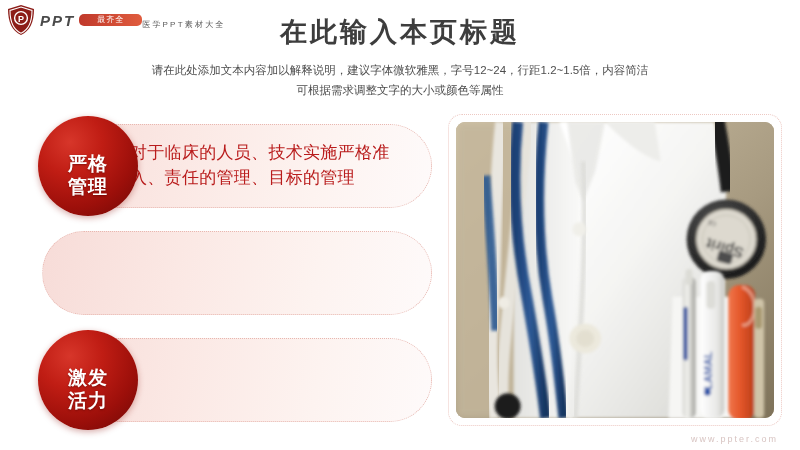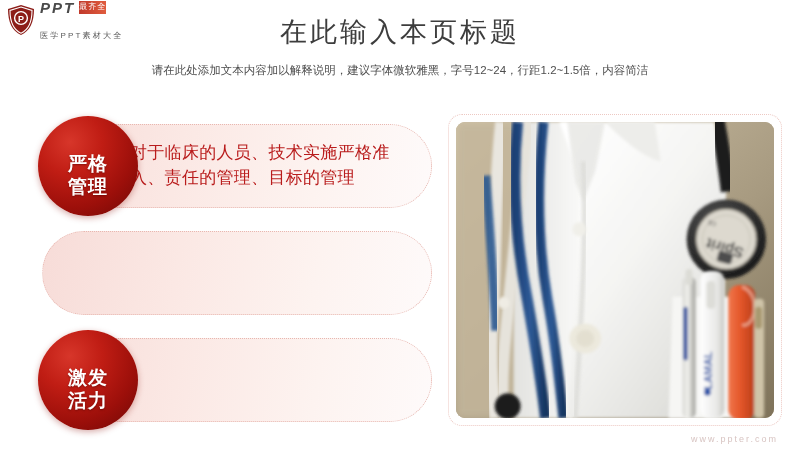--- a/index.html
+++ b/index.html
@@ -9,40 +9,40 @@
     font-family:"Liberation Sans","DejaVu Sans",sans-serif;
     overflow:hidden;
     position:relative;
   }
   .slide{position:relative;width:800px;height:450px;background:#fff;}
 
   
   .logo{position:absolute;left:6px;top:4px;display:flex;align-items:center;height:32px;}
   .logo-shield{width:30px;height:32px;position:relative;flex:none;}
   .logo-shield svg{display:block;}
-  .logo-text{margin-left:4px;display:flex;flex-direction:column;justify-content:center;height:32px;}
+  .logo-text{margin-left:4px;display:flex;flex-direction:row;justify-content:center;height:32px;}
   .logo-row1{display:flex;align-items:center;}
   .logo-ppt{
     font-size:15px;font-weight:bold;font-style:italic;letter-spacing:2px;
     color:#4a4a4a;line-height:1;
   }
   .logo-badge{
     margin-left:4px;background:linear-gradient(90deg,#c0392b,#e05c3e);
-    color:#fff;font-size:8px;padding:1px 0;border-radius:0;
+    color:#fff;font-size:8px;padding:1px 18px;border-radius:5px;
     letter-spacing:1px;line-height:1.3;white-space:nowrap;
   }
   .logo-sub{
     font-size:8px;color:#5a5a5a;letter-spacing:2.2px;line-height:1;margin-top:17px;
     white-space:nowrap;
   }
 
   
   .title{
     position:absolute;left:0;right:0;top:14px;text-align:center;
-    font-size:27px;font-weight:normal;color:#3d3d3d;letter-spacing:3px;
+    font-size:27px;font-weight:bold;color:#3d3d3d;letter-spacing:3px;
   }
   .subtitle{
     position:absolute;left:0;right:0;top:60px;text-align:center;
     font-size:11.5px;color:#4d4d4d;line-height:20px;
   }
   .subtitle div{white-space:nowrap;}
 
   
   .list{position:absolute;left:20px;top:116px;width:412px;}
   .row{position:relative;height:98px;margin-bottom:9px;}
@@ -109,20 +109,21 @@
         <span class="logo-badge">最齐全</span>
       </div>
       <div class="logo-sub">医学PPT素材大全</div>
     </div>
   </div>
 
   <div class="title">在此输入本页标题</div>
 
   <div class="subtitle">
     <div>请在此处添加文本内容加以解释说明，建议字体微软雅黑，字号12~24，行距1.2~1.5倍，内容简洁</div>
+    <div>可根据需求调整文字的大小或颜色等属性</div>
   </div>
 
   <div class="list">
 
     <div class="row">
       <div class="pill"></div>
       <div class="pill-text">对于临床的人员、技术实施严格准入、责任的管理、目标的管理</div>
       <div class="circle">
         <div class="circle-label">
           <div>严格</div>

